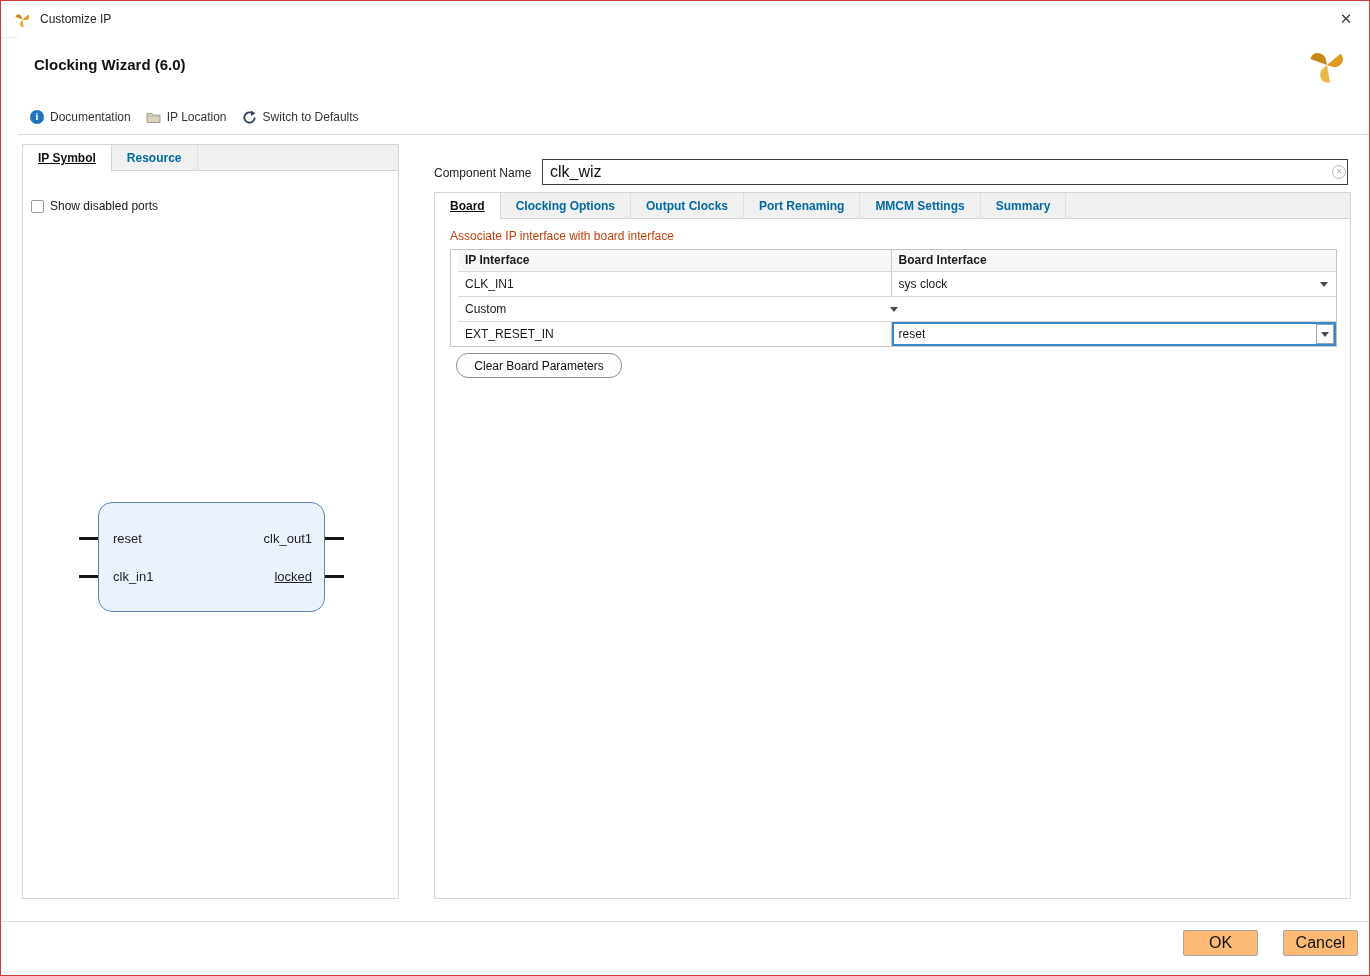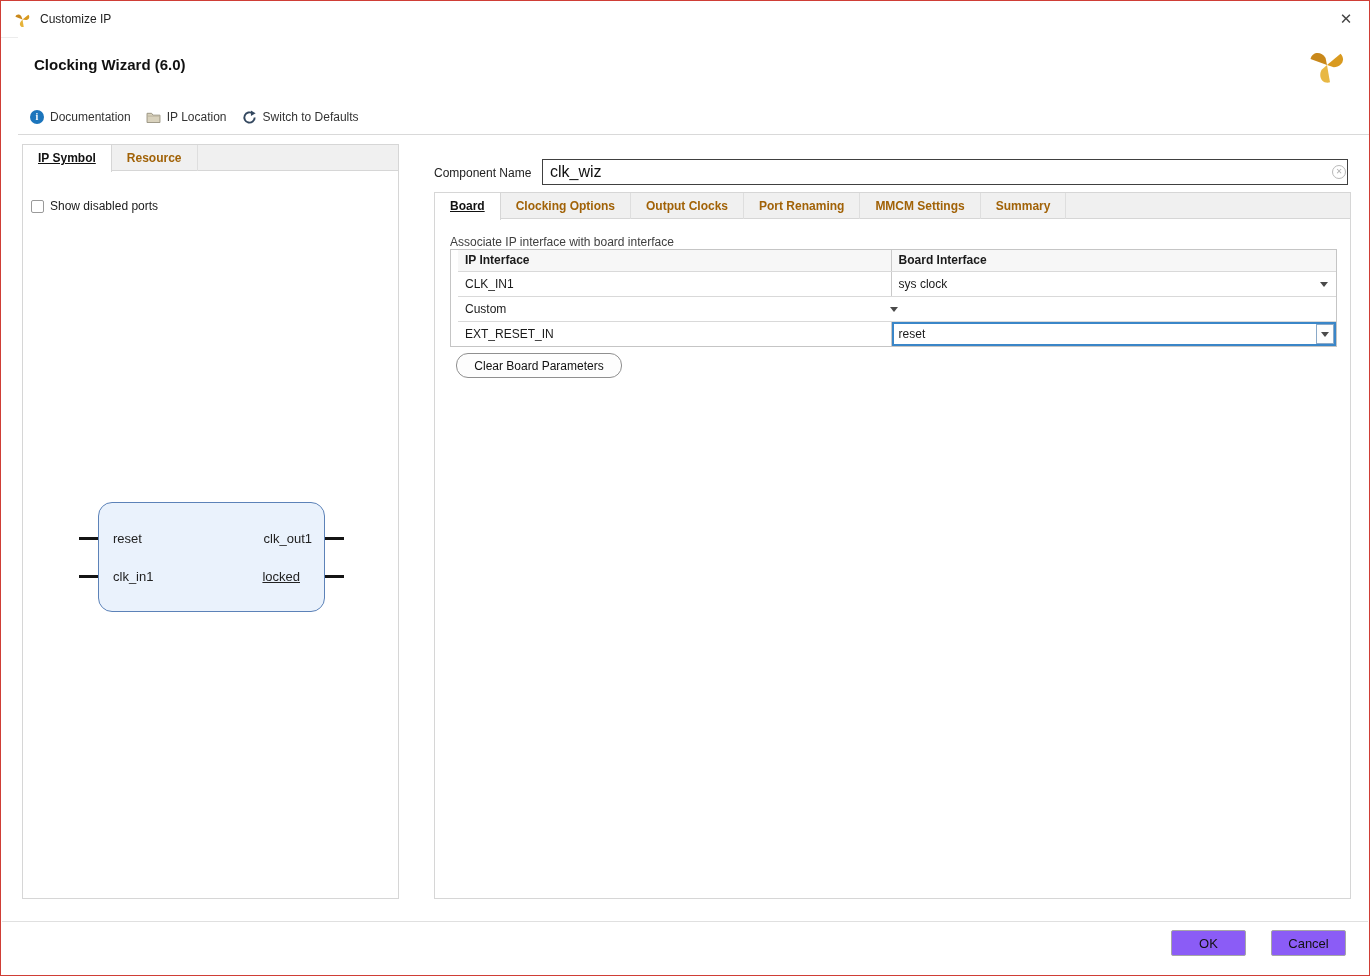--- a/index.html
+++ b/index.html
@@ -54,21 +54,21 @@
   .left-panel {
     position: absolute; left: 21px; top: 143px; width: 377px; height: 755px;
     border: 1px solid #d6d6d6; background: #fff;
   }
   .tabstrip {
     height: 26px; background: #f0f0f0; border-bottom: 1px solid #d6d6d6;
     display: flex; align-items: flex-start;
   }
   .tab {
     line-height: 26px; height: 26px; padding: 0 15px;
-    color: #a16207; font-weight: bold; border-right: 1px solid #dedede;
+    color: #0369a1; font-weight: bold; border-right: 1px solid #dedede;
     background: transparent; white-space: nowrap; cursor: default;
   }
   .tab.active {
     background: #ffffff; color: #111; height: 27px; margin-bottom: -1px;
     border-right: 1px solid #d6d6d6;
     text-decoration: underline;
   }
   .chk-row { position: absolute; left: 8px; top: 34px; display: flex; align-items: center; gap: 6px; margin-top: 20px; }
   .checkbox {
     width: 13px; height: 13px; border: 1px solid #9a9a9a; background: #fff; border-radius: 2px;
@@ -89,21 +89,21 @@
   }
   .comp-clear {
     position: absolute; left: 1331px; top: 164px; width: 14px; height: 14px;
     border: 1px solid #b9b9b9; border-radius: 50%; color: #b0b0b0;
     font-size: 8px; line-height: 12px; text-align: center; background: #fff; cursor: default;
   }
   .tabpanel {
     position: absolute; left: 433px; top: 191px; width: 917px; height: 707px;
     border: 1px solid #d6d6d6; background: #fff;
   }
-  .desc { position: absolute; left: 15px; top: 42px; color: #404040; }
+  .desc { position: absolute; left: 15px; top: 36px; color: #c2410c; }
   
   .btable {
     position: absolute; left: 15px; top: 56px; width: 887px;
     border: 1px solid #c5c5c5; background: #fff; padding-left: 7px;
   }
   .trow { display: flex; border-top: 1px solid #d9d9d9; }
   .trow:first-child { border-top: none; }
   .thead { background: #f7f7f7; }
   .thead .tcell { font-weight: bold; height: 21px; line-height: 21px; }
   .tcell {
@@ -127,22 +127,22 @@
   .dd-btn .caret { right: 4px; top: 7px; }
   .clear-btn {
     position: absolute; left: 21px; top: 160px; width: 166px; height: 25px;
     border: 1px solid #8f8f8f; background: #fdfdfd; border-radius: 12px;
     font-size: 12px; font-family: "Liberation Sans", sans-serif; color: #111; cursor: default;
   }
   
   .footer-line { position: absolute; left: 1px; right: 1px; top: 920px; height: 1px; background: #e0e0e0; }
   .btn {
     position: absolute; top: 929px; width: 75px; height: 26px;
-    border: 1px solid #a6a6a6; background: #8b5cf6; border-radius: 2px;
-    font-size: 13px; font-family: "Liberation Sans", sans-serif; color: #111; cursor: default;
+    border: 1px solid #a6a6a6; background: #fdba74; border-radius: 2px;
+    font-size: 16px; font-family: "Liberation Sans", sans-serif; color: #111; cursor: default; margin-left: 12px;
   }
   .btn-ok { left: 1170px; }
   .btn-cancel { left: 1270px; }
 </style>
 </head>
 <body>
 
 <div class="window">
 
   <div class="titlebar">
@@ -195,21 +195,21 @@
     </div>
 
     <div class="stub" style="left:56px; top:392px; width:20px;"></div>
     <div class="stub" style="left:56px; top:430px; width:20px;"></div>
     <div class="stub" style="left:301px; top:392px; width:20px;"></div>
     <div class="stub" style="left:301px; top:430px; width:20px;"></div>
     <div class="sym-box">
       <span class="port" style="left:14px; top:28px;">reset</span>
       <span class="port" style="left:14px; top:66px;">clk_in1</span>
       <span class="port" style="right:12px; top:28px;">clk_out1</span>
-      <span class="port" style="right:24px; top:66px;text-decoration:underline;">locked</span>
+      <span class="port" style="right:12px; top:66px;text-decoration:underline;">locked</span>
     </div>
   </div>
 
   <span class="comp-label">Component Name</span>
   <input class="comp-input" type="text" value="clk_wiz" style="">
   <span class="comp-clear">✕</span>
 
   <div class="tabpanel">
     <div class="tabstrip">
       <span class="tab active">Board</span>

